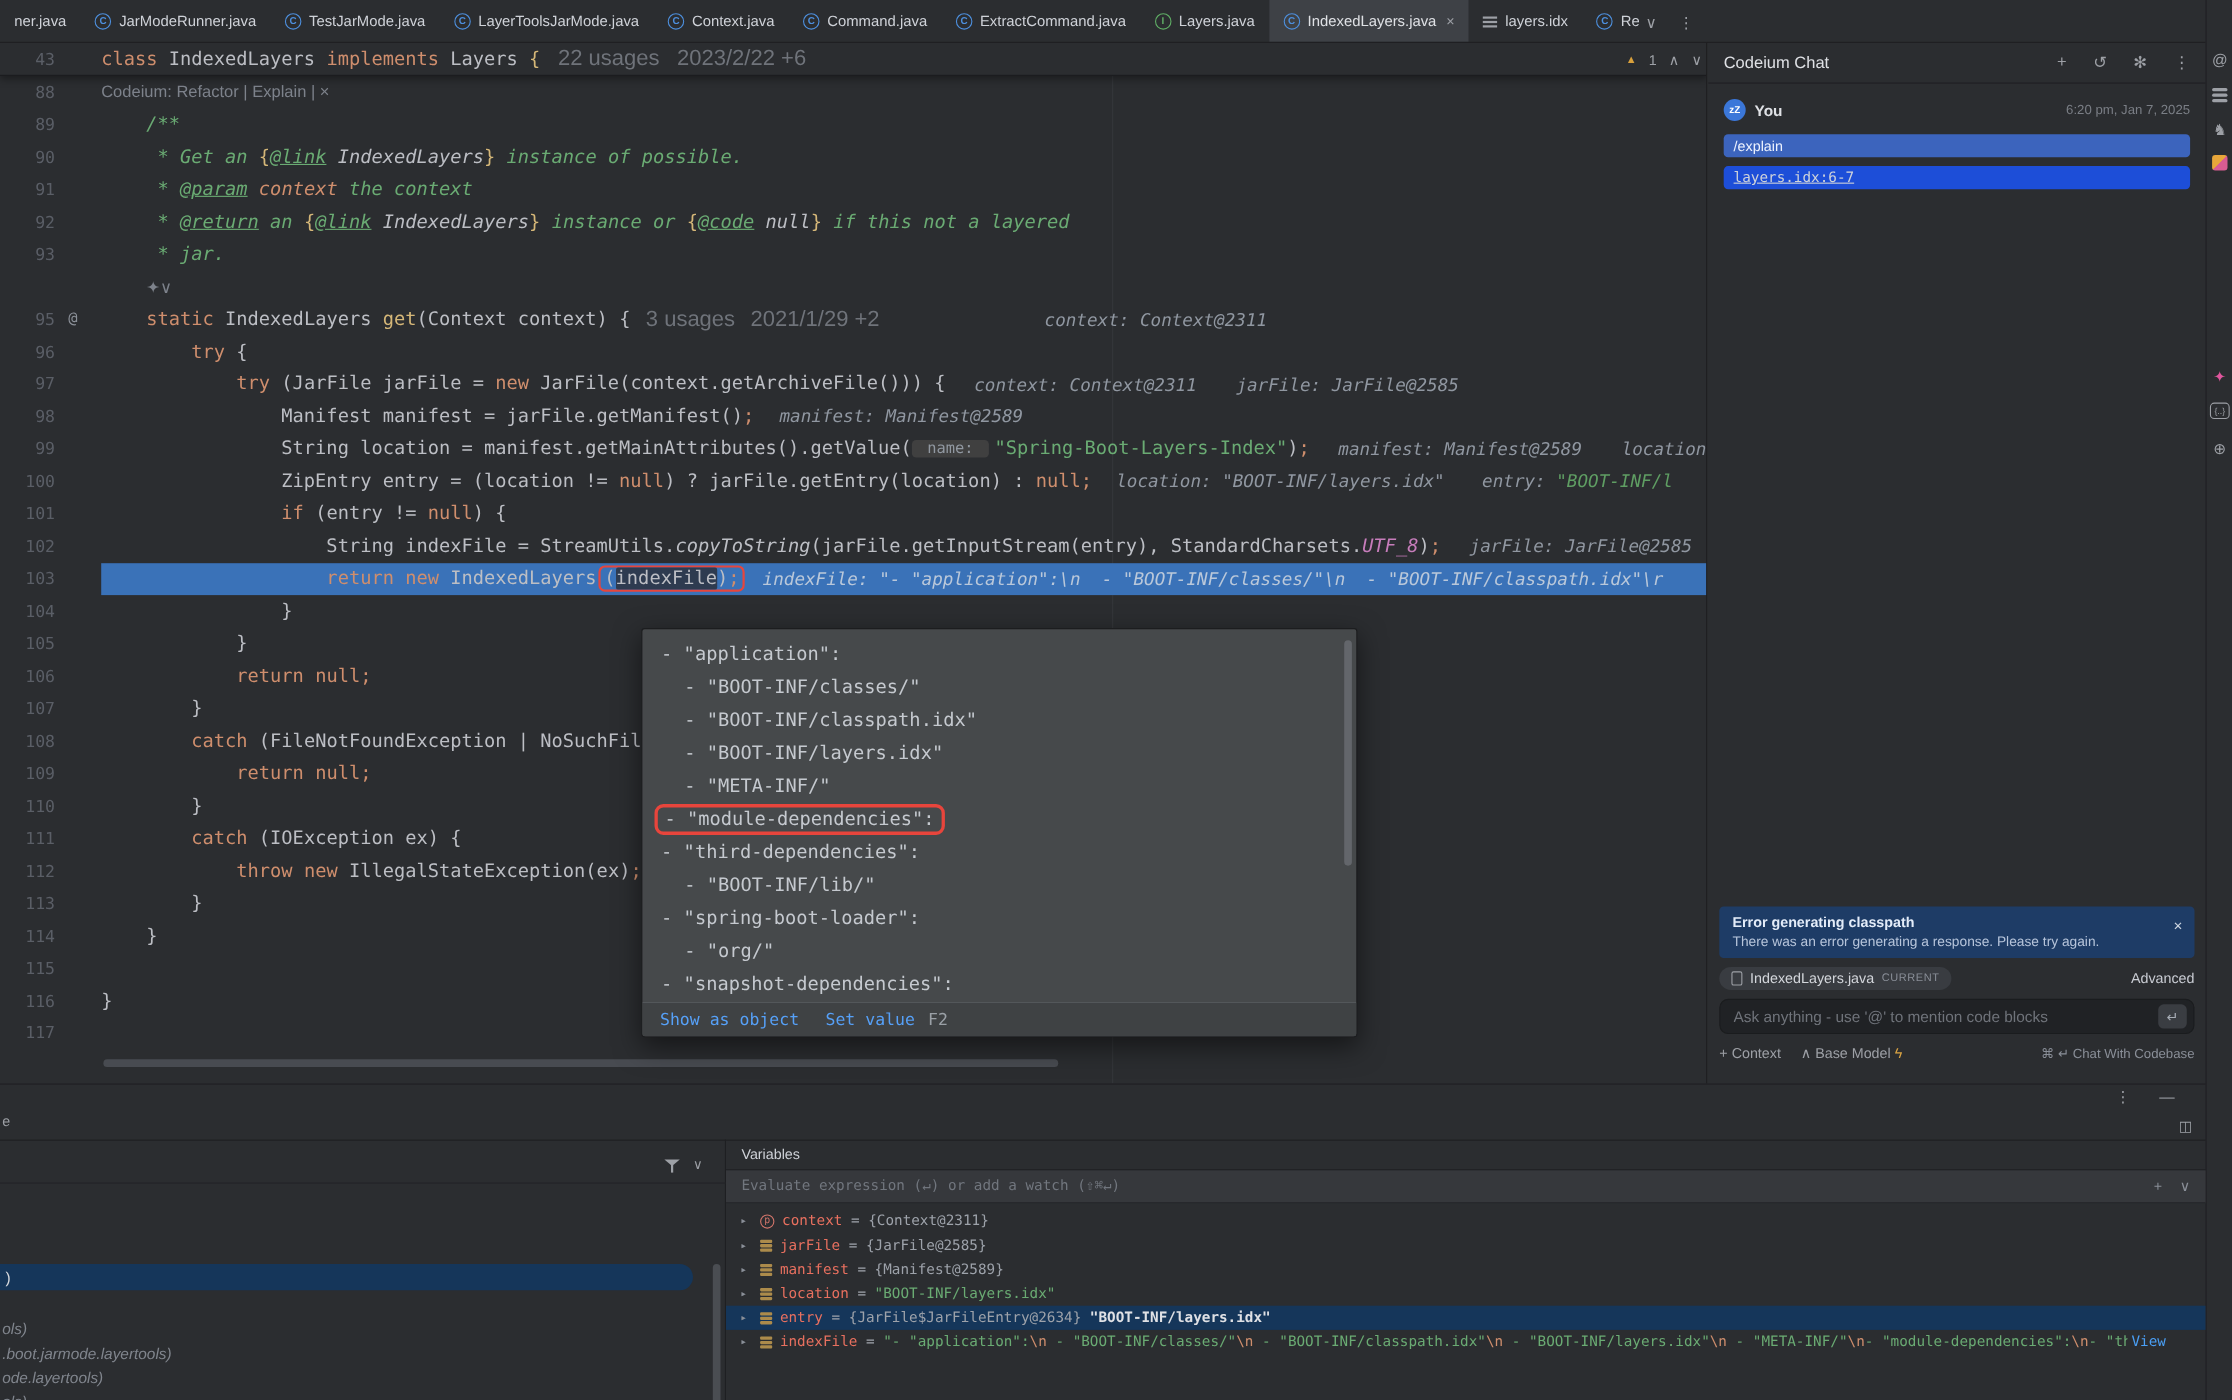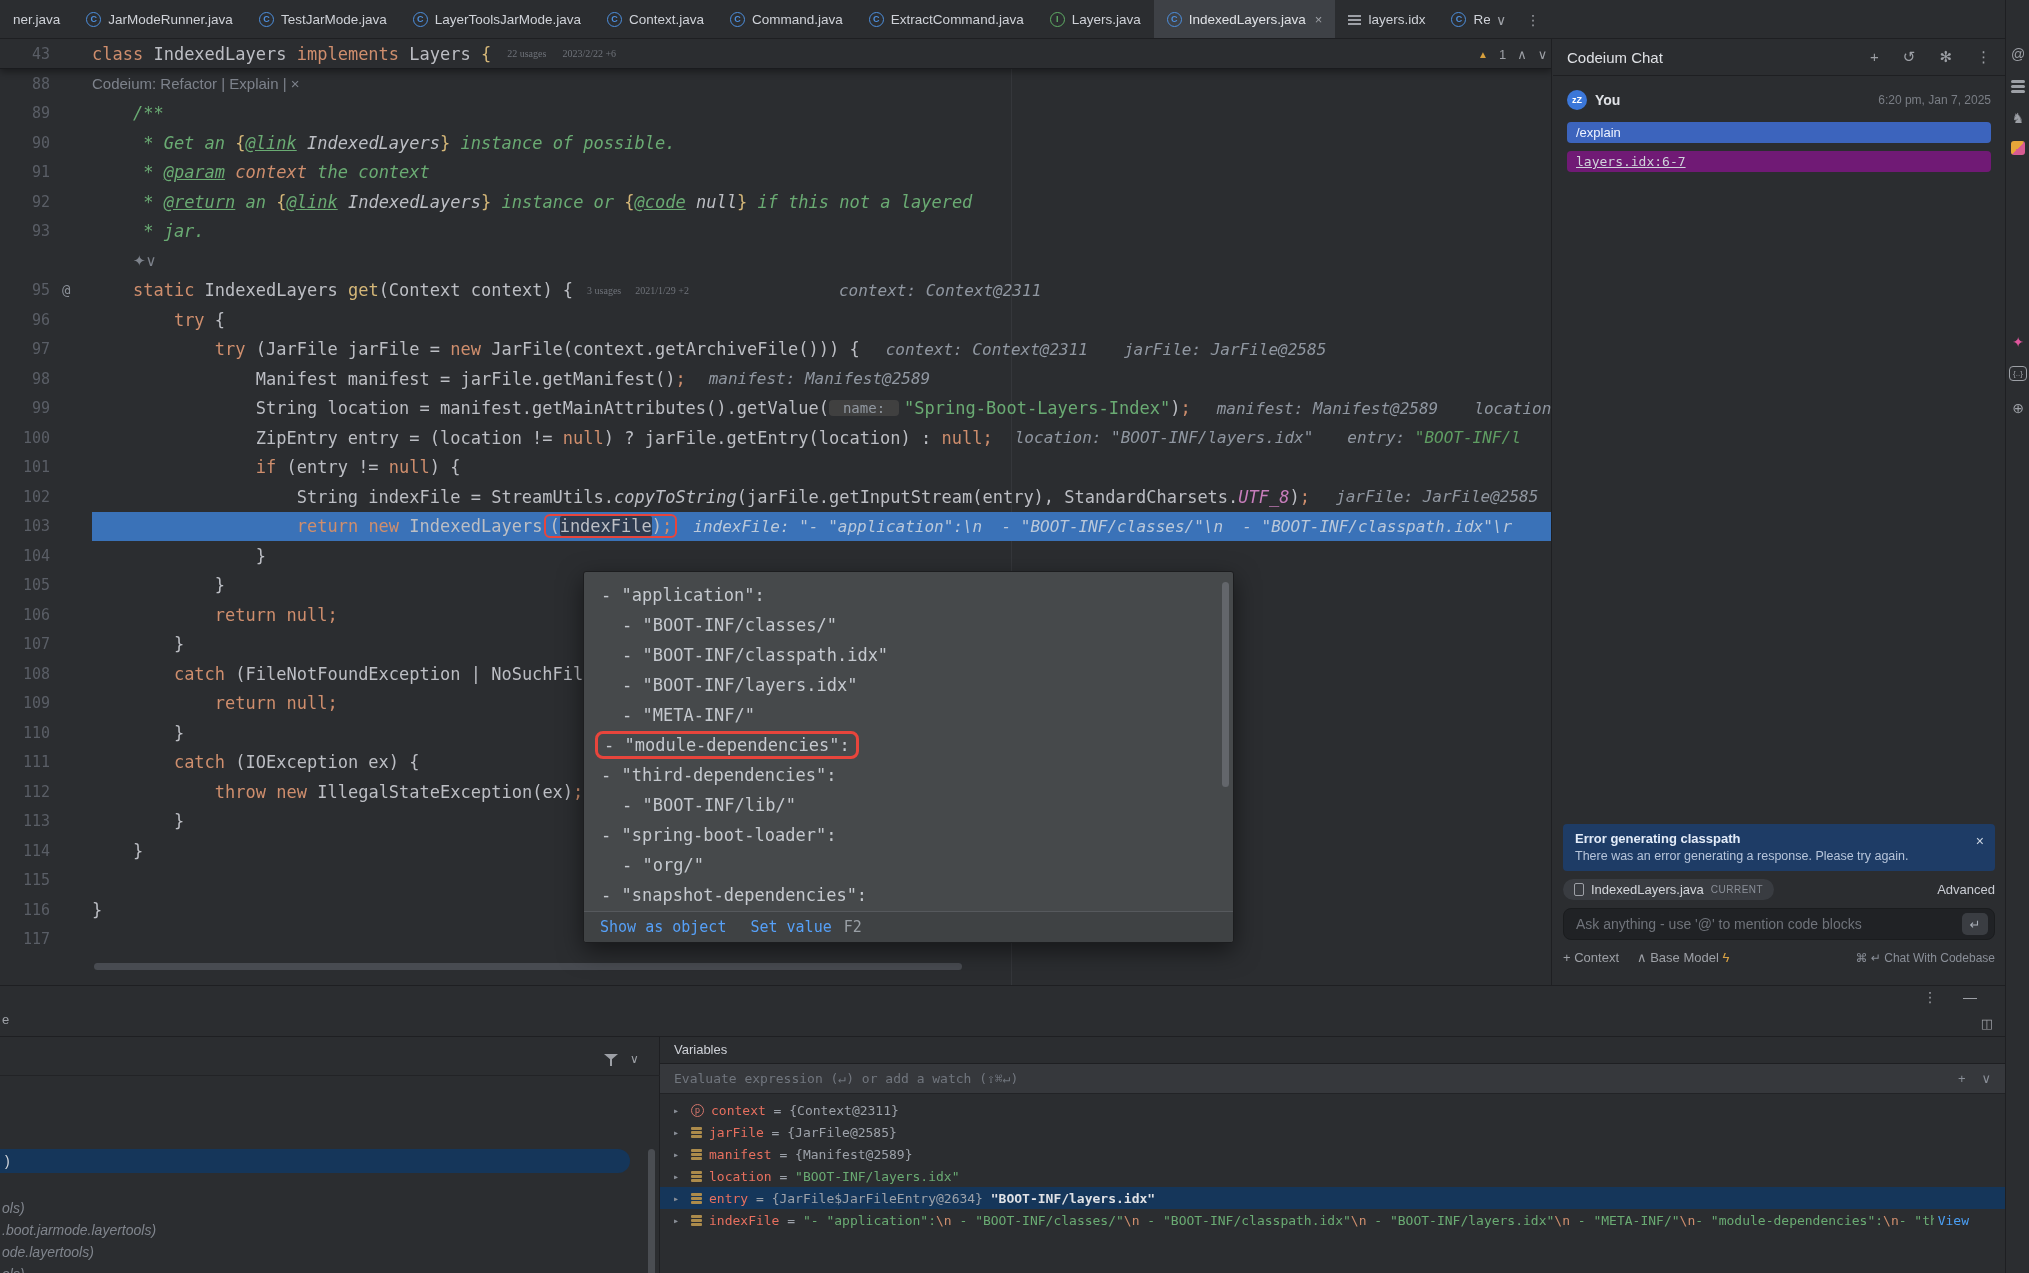--- a/index.html
+++ b/index.html
@@ -36,21 +36,21 @@
   .ctext { flex:1; white-space:pre; height:100%; display:flex; align-items:center; overflow:hidden; }
   .cline.hl .ctext { background:#3a72b8; }
   #sticky { position:absolute; left:0; top:0; width:1552px; height:30px; background:#2b2d30;
     border-bottom:1px solid #1a1b1e; box-shadow:0 3px 7px rgba(0,0,0,.38); z-index:6;
     display:flex; align-items:center; font-family:"DejaVu Sans Mono", monospace; font-size:17px; }
   #lines { position:absolute; left:0; top:30px; width:1856px; }
   .k{color:#cf8e6d} .p{color:#bcbec4} .m{color:#d5b778} .s{color:#6aab73} .y{color:#d5b778}
   .d{color:#6aab73; font-style:italic} .dt{color:#6aab73; font-style:italic; text-decoration:underline}
   .di{color:#bcbec4; font-style:italic} .dp{color:#cf8e6d; font-style:italic}
   .f{color:#c77dbb; font-style:italic} .i{color:#bcbec4; font-style:italic}
-  .a{color:#6f737a; font-family:Liberation Serif, serif; font-size:10px}
+  .a{color:#6f737a; font-family:Liberation Sans, sans-serif; font-size:20px}
   .h{color:#9097a1; font-style:italic; font-size:16px}
   .hg{color:#5f9e63; font-style:italic; font-size:16px}
   .hb{color:#bac8da; font-style:italic; font-size:16px}
   .ghost{color:#7d828b; font-family:"Liberation Sans",sans-serif; font-size:15px}
   .pillname{background:#404040; color:#9198a1; border-radius:4px; padding:0 14px;
     font-size:14px; margin-right:5px}
   .redbox{border:2.5px solid #e8453c; border-radius:6px; padding:0 3px; margin:0 2px}
   .idsel{background:#2e3b50; border-radius:2px}
   #warnwidget { position:absolute; left:1478px; top:0; height:30px; display:flex; gap:11px;
     align-items:center; z-index:7; font-size:13px; color:#9da0a6; }
@@ -83,21 +83,21 @@
   #chat-hicons { margin-left:auto; display:flex; gap:24px; color:#9da0a6; font-size:15px; }
   #chat-msg { padding:14px 14px 0 14px; }
   #chat-msg-row { display:flex; align-items:center; }
   #avatar { width:20px; height:20px; border-radius:50%; background:#3b77d9; color:#fff;
     font-size:9px; font-weight:bold; display:flex; align-items:center; justify-content:center; }
   #msg-author { margin-left:8px; font-size:14px; color:#dfe1e5; font-weight:bold; }
   #msg-time { margin-left:auto; font-size:12px; color:#7a7e85; }
   #chips { display:flex; gap:8px; margin-top:12px;flex-direction:column; }
   .chip-cmd { background:#3c64bd; color:#eef3ff; font-size:13px; border-radius:4px;
     padding:3px 9px; }
-  .chip-file { background:#701a75; color:#cfd3da; font-size:13px; border-radius:4px;
+  .chip-file { background:#1d4ed8; color:#cfd3da; font-size:13px; border-radius:4px;
     padding:3px 9px; text-decoration:underline;
     font-family:"DejaVu Sans Mono", monospace; }
   #chat-bottom { position:absolute; left:10px; right:10px; bottom:20px; }
   #err-banner { background:#1e3c66; border-radius:4px; padding:7px 34px 8px 12px;
     position:relative; }
   #err-title { font-size:13px; font-weight:bold; color:#e3ecf9; }
   #err-body { font-size:12.5px; color:#b6c4da; margin-top:3px; }
   #err-close { position:absolute; right:11px; top:9px; color:#cdd6e2; font-size:14px; }
   #ctx-row { display:flex; align-items:center; margin-top:8px; }
   #ctx-pill { display:flex; align-items:center; gap:7px; background:#393c41;

